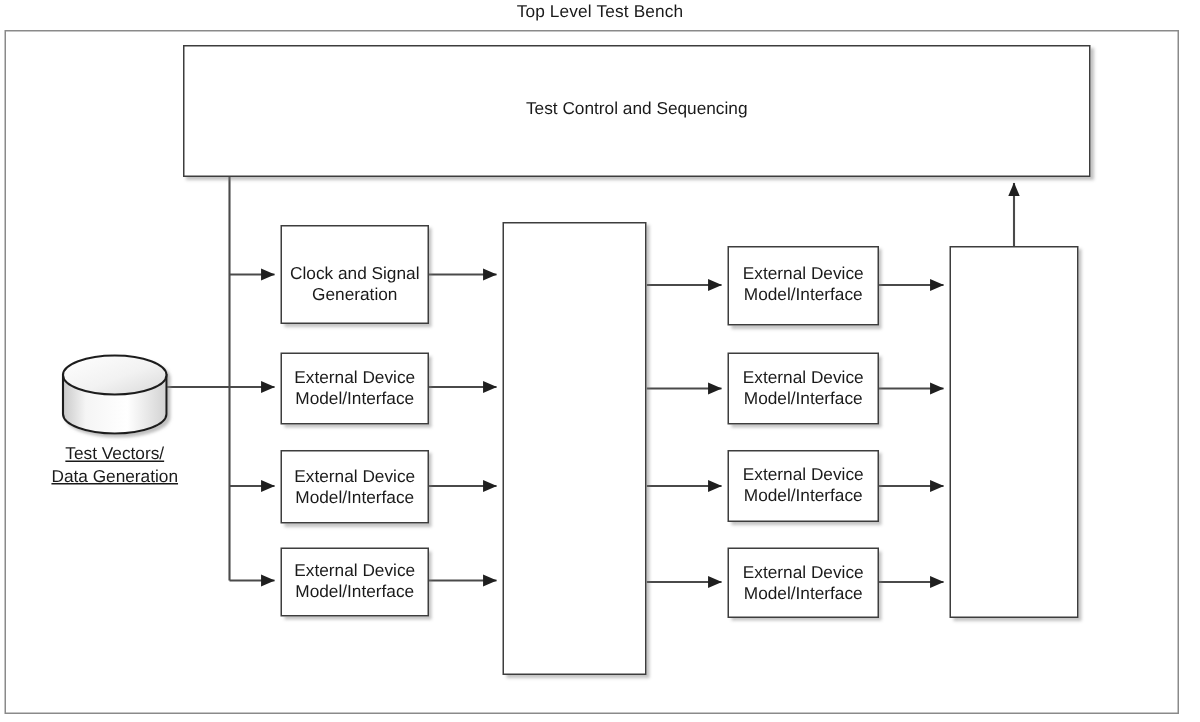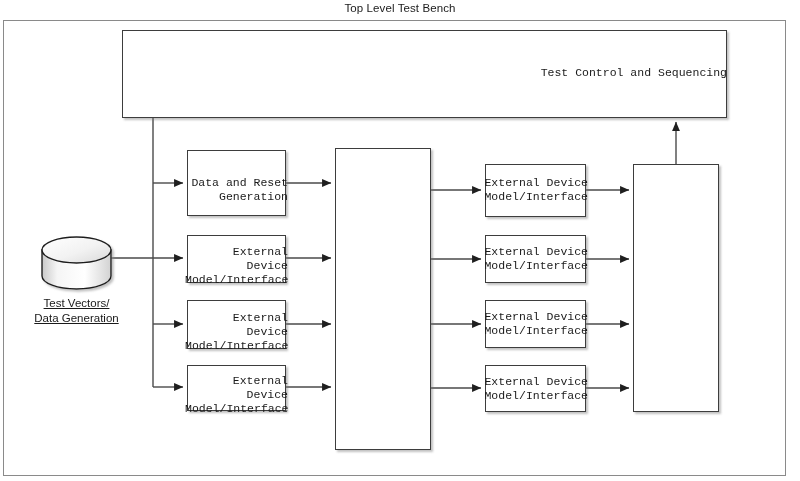--- a/index.html
+++ b/index.html
@@ -30,27 +30,26 @@
     left: 0;
     top: 2px;
     width: 800px;
     text-align: center;
     font-size: 11.5px;
     color: #1a1a1a;
     letter-spacing: 0.1px;
   }
   .node-label {
     position: absolute;
-    text-align: right;
+    text-align: center;
     font-size: 11.5px;
     line-height: 14px;
     color: #1a1a1a;
     pointer-events: none;
     white-space: pre-line;
-    font-family: Liberation Mono, monospace;
   }
   .node-box {
     position: absolute;
     box-sizing: border-box;
     background: #ffffff;
     border: 1.3px solid #3d3d3d;
     box-shadow: 2px 2px 2px rgba(120,120,120,0.45);
   }
   .outer-frame {
     position: absolute;
@@ -131,21 +130,21 @@
 
   <div class="outer-frame" style="left:3px; top:20px; width:783px; height:456px;"></div>
 
   <div class="node-box" style="left:122px; top:30px; width:605px; height:88px;"></div>
   <div class="node-label" style="left:122px; top:66px; width:605px;">Test Control and Sequencing</div>
 
   <div class="cap-label" style="left:10px; top:296px; width:133px;text-decoration:underline;">Test Vectors/
 Data Generation</div>
 
   <div class="node-box" style="left:187px; top:150px; width:99px; height:66px;"></div>
-  <div class="node-label" style="left:185px; top:176px; width:103px;">Data and Reset
+  <div class="node-label" style="left:185px; top:176px; width:103px;">Clock and Signal
 Generation</div>
 
   <div class="node-box" style="left:187px; top:235px; width:99px; height:48px;"></div>
   <div class="node-label" style="left:185px; top:245px; width:103px;">External Device
 Model/Interface</div>
 
   <div class="node-box" style="left:187px; top:300px; width:99px; height:49px;"></div>
   <div class="node-label" style="left:185px; top:311px; width:103px;">External Device
 Model/Interface</div>
 

